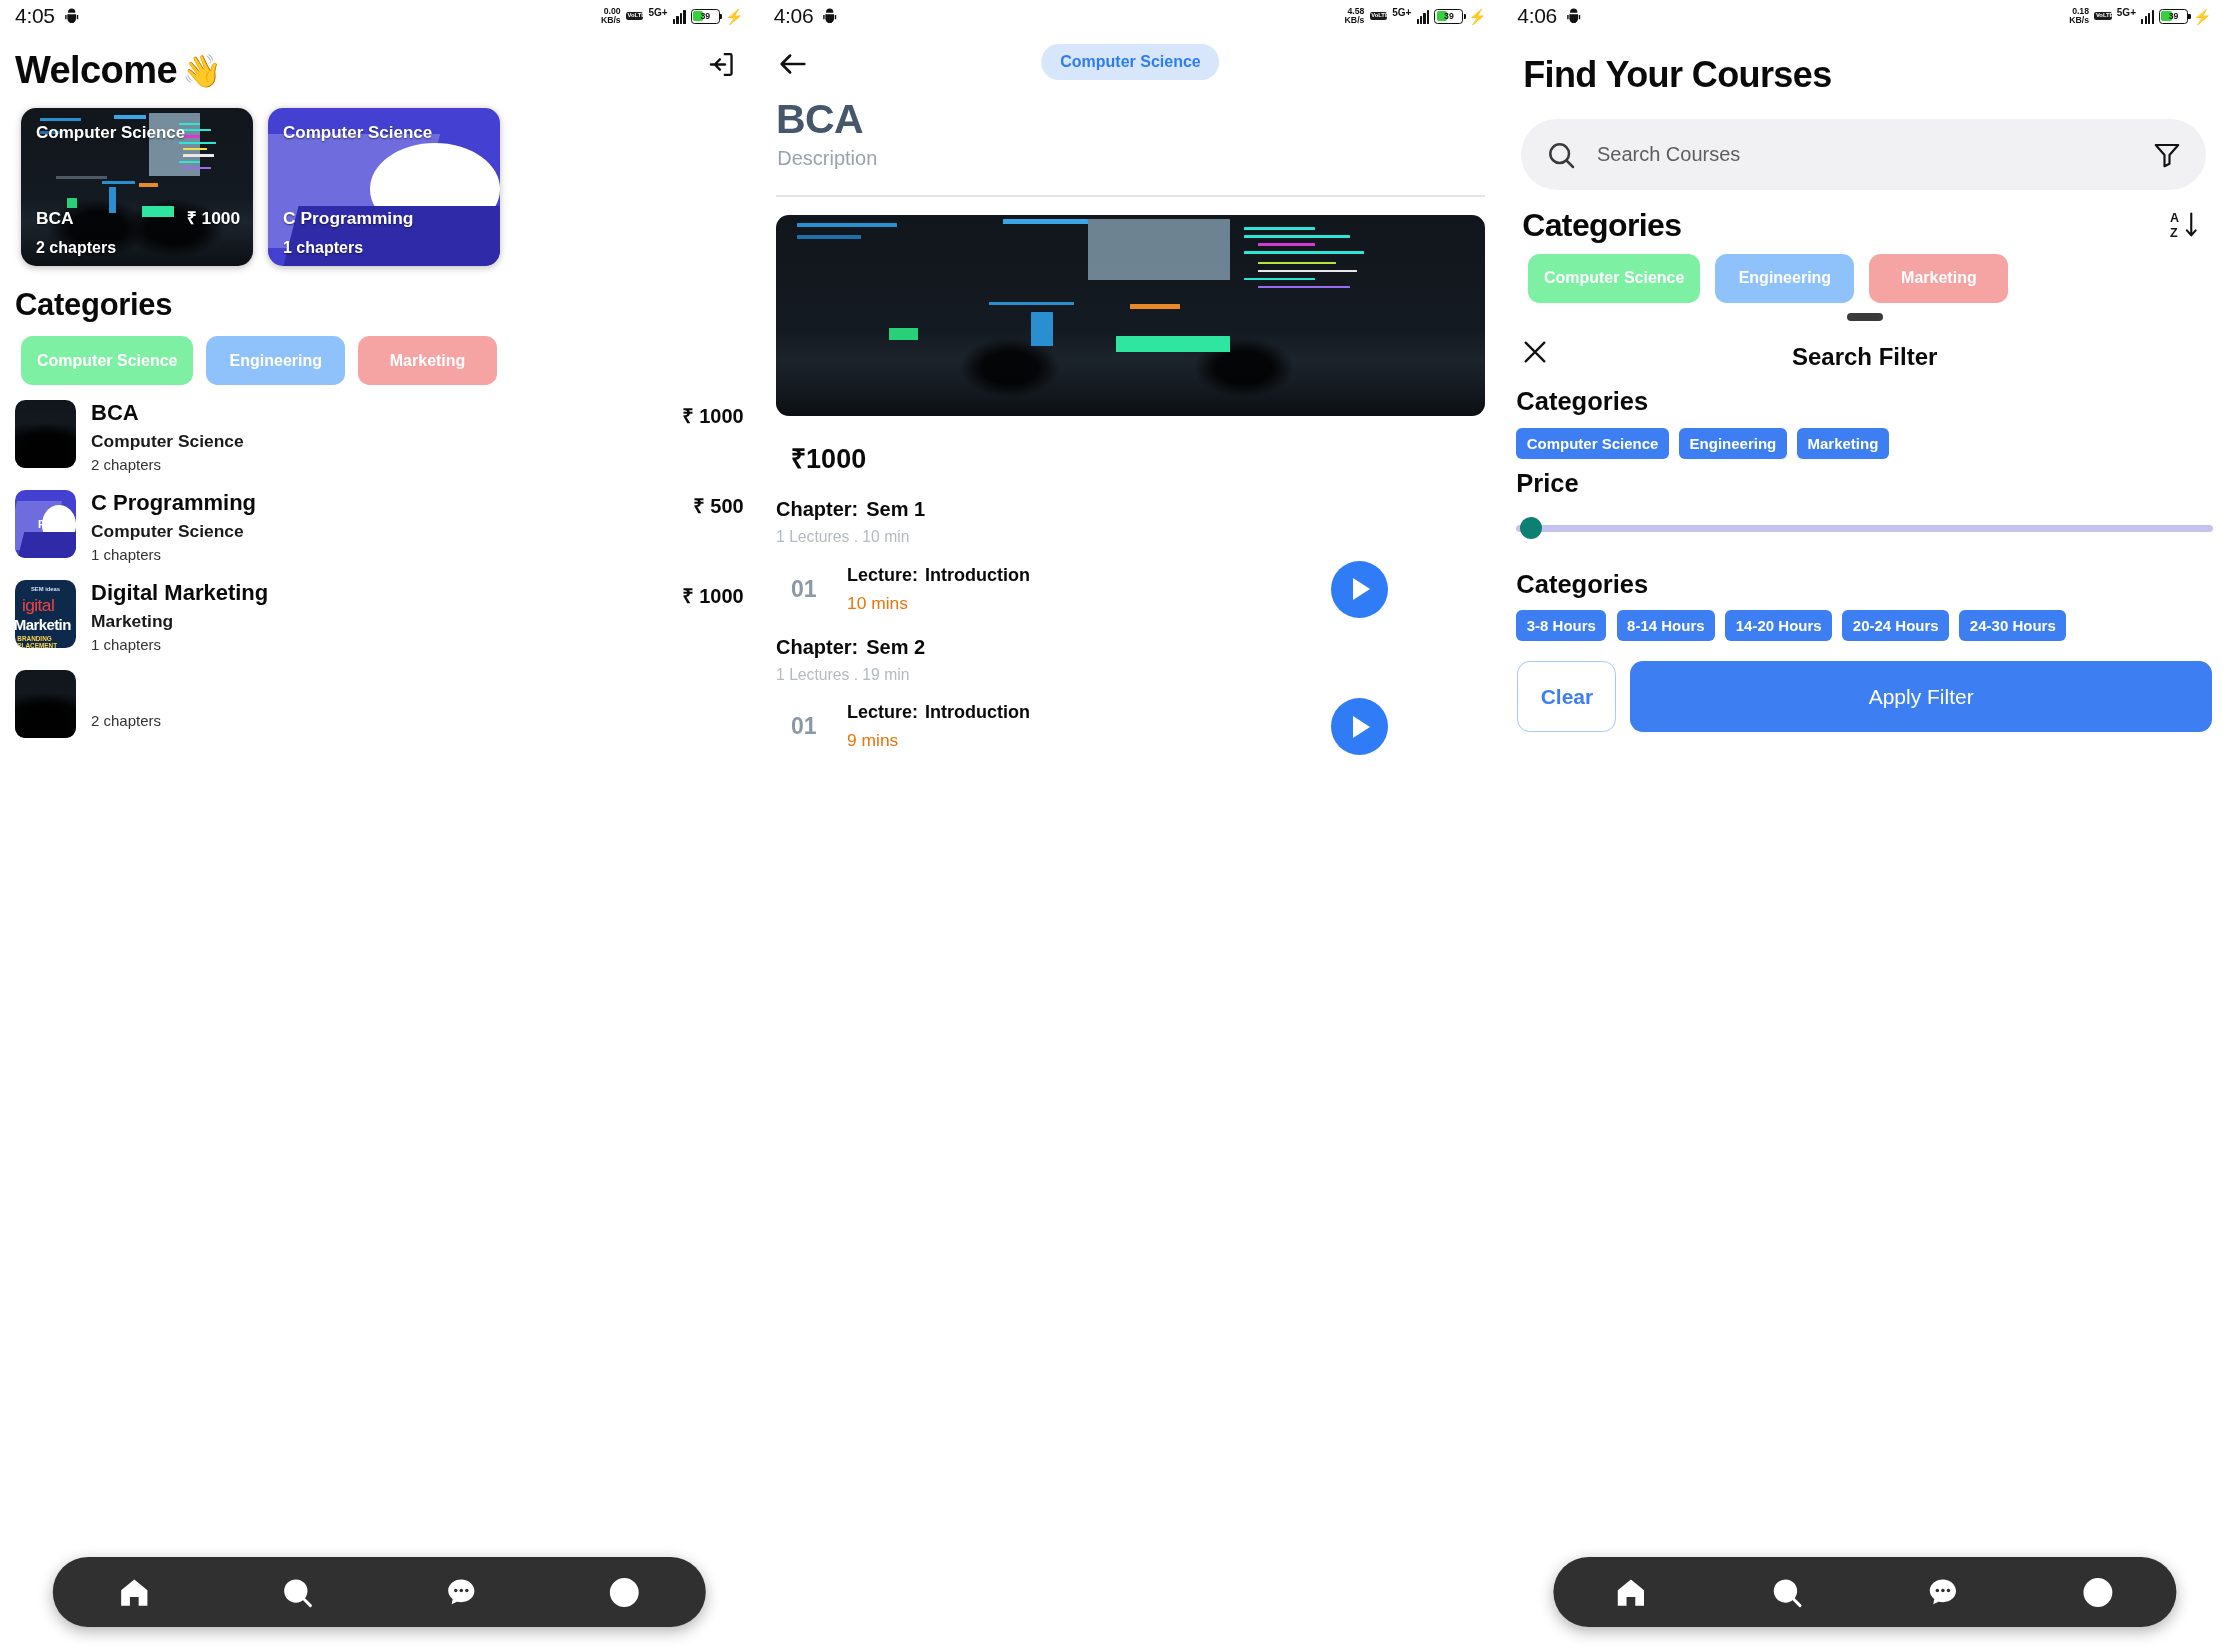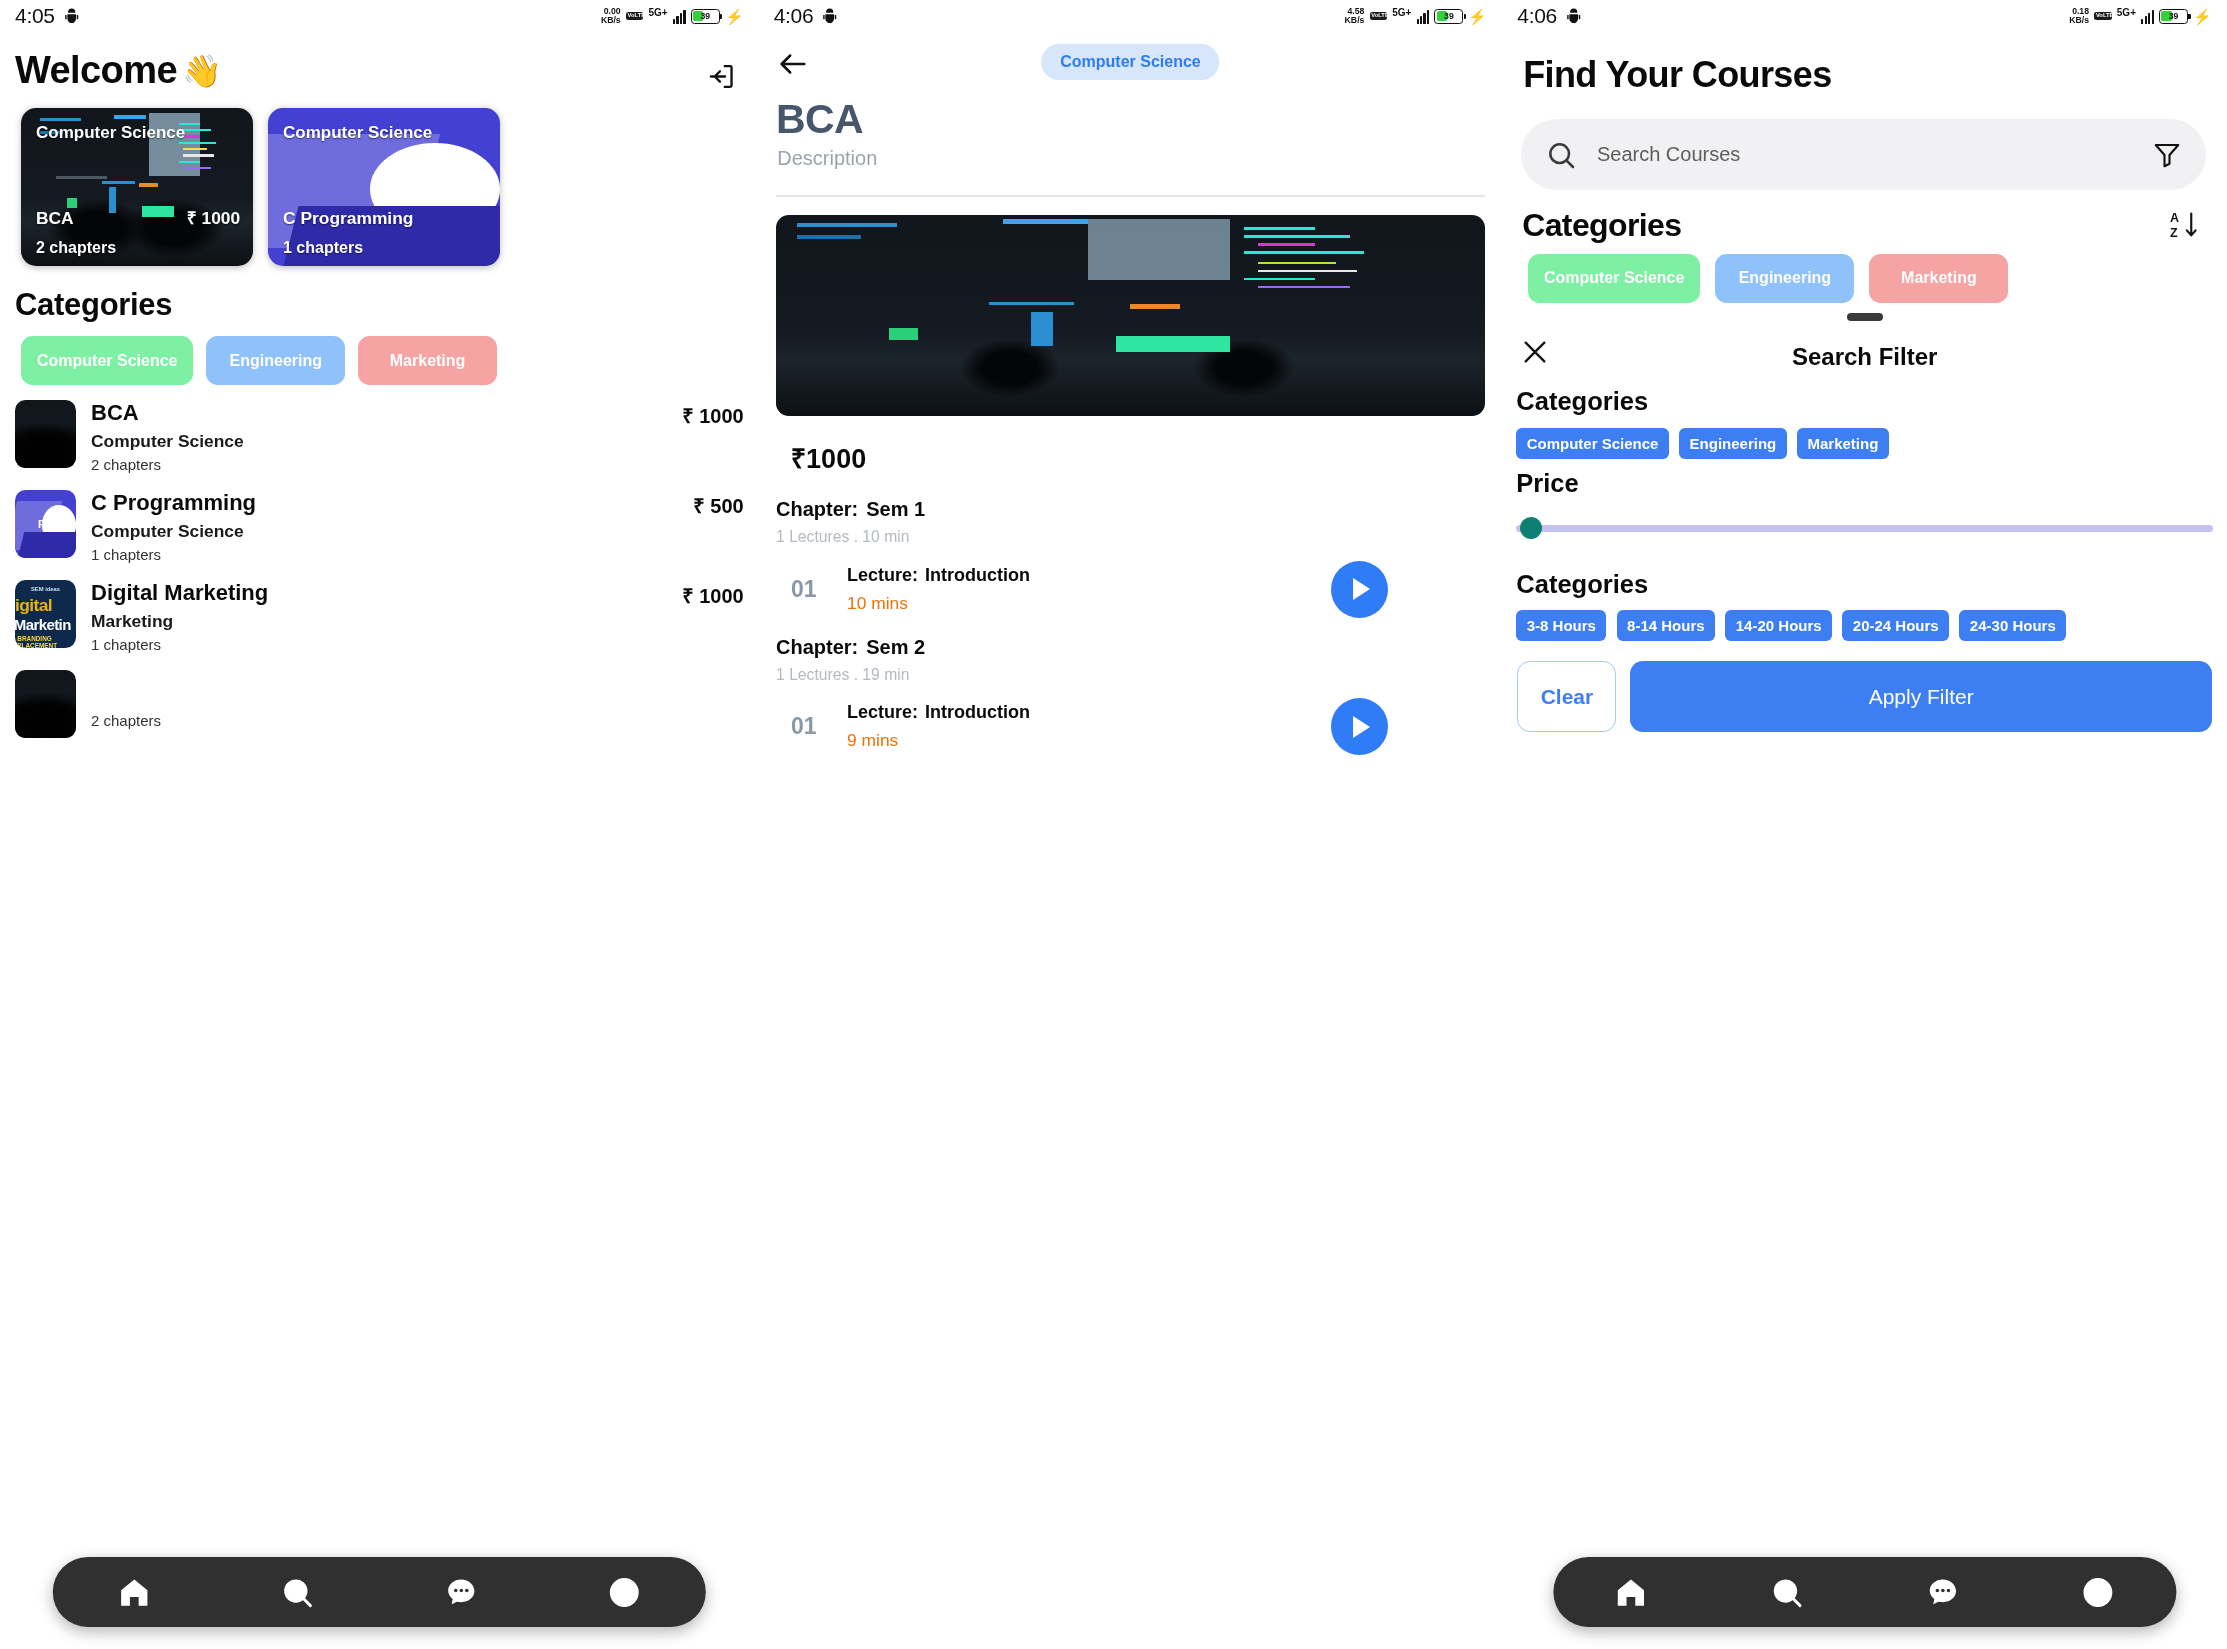--- a/index.html
+++ b/index.html
@@ -29,21 +29,21 @@
      border-radius:3.5px; }
   .batt:after { content:""; position:absolute; right:-3.5px; top:4px; width:2.3px;
      height:5.8px; background:#111; border-radius:0 1.2px 1.2px 0; }
   .batt em { position:absolute; left:1.2px; top:1.2px; bottom:1.2px; width:10.4px;
      background:#35d03a; border-radius:1.7px; }
   .batt b { position:absolute; inset:0; font-size:8.7px; font-style:normal;
      display:flex; align-items:center; justify-content:center; color:#111; font-weight:700;}
   .bolt { font-size:15px; color:#111; line-height:1; }
 
   
-  .hdr1 { display:flex; align-items:flex-end; justify-content:space-between;
+  .hdr1 { display:flex; align-items:flex-start; justify-content:space-between;
      padding:17.4px 21px 0 15px; }
   .welcome { font-size:38px; font-weight:700; color:#0a0a0a; letter-spacing:-0.6px; }
   .wave { font-size:32px; margin-left:5.8px; }
   .logout { width:31px; height:31px; }
 
   .carousel { display:flex; gap:15px; padding:16px 0 0 21px; }
   .ccard { width:232px; height:158px; border-radius:15px; position:relative;
      flex:0 0 auto; overflow:hidden; box-shadow:0 1.7px 7px rgba(0,0,0,.25); }
   .ccard .cat { position:absolute; top:15px; left:15px; color:#fff;
      font-size:17px; font-weight:700; text-shadow:0 0.6px 1.7px rgba(0,0,0,.55); }
@@ -83,22 +83,22 @@
   .cthumb { width:61px; height:68px; border-radius:10.4px; flex:0 0 auto;
      overflow:hidden; position:relative; }
   .cinfo { flex:1; }
   .cname { font-size:22px; font-weight:700; color:#0a0a0a; line-height:1.15; }
   .csub { font-size:17.4px; font-weight:600; color:#1a1a1a; margin-top:5.8px; }
   .cch { font-size:15px; color:#333; margin-top:3.5px; }
   .cprice { font-size:20px; font-weight:700; color:#0a0a0a; white-space:nowrap;
      padding-top:2.3px; }
 
   .thumb-mkt { background:#0d2a4d; }
-  .thumb-mkt .t1 { position:absolute; left:0; top:15px; color:#eab308;
-     font-size:17.4px; font-weight:700; letter-spacing:-0.6px; }
+  .thumb-mkt .t1 { position:absolute; left:7px; top:15px; color:#ef4444;
+     font-size:17.4px; font-weight:400; letter-spacing:-0.6px; }
   .thumb-mkt .t2 { position:absolute; left:-1.2px; top:36px; color:#fff;
      font-size:15px; font-weight:800; letter-spacing:-0.6px; }
   .thumb-mkt .t3 { position:absolute; left:2.3px; top:55px; color:#ffd24a;
      font-size:6.4px; font-weight:700; }
   .thumb-mkt .t4 { position:absolute; left:16px; top:5.8px; color:#cfe0f5;
      font-size:5.8px; font-weight:700; }
 
   .navbar { position:absolute; left:50%; transform:translateX(-50%);
      bottom:23px; width:86%; height:70px; background:#303030;
      border-radius:35px; display:flex; align-items:center;

